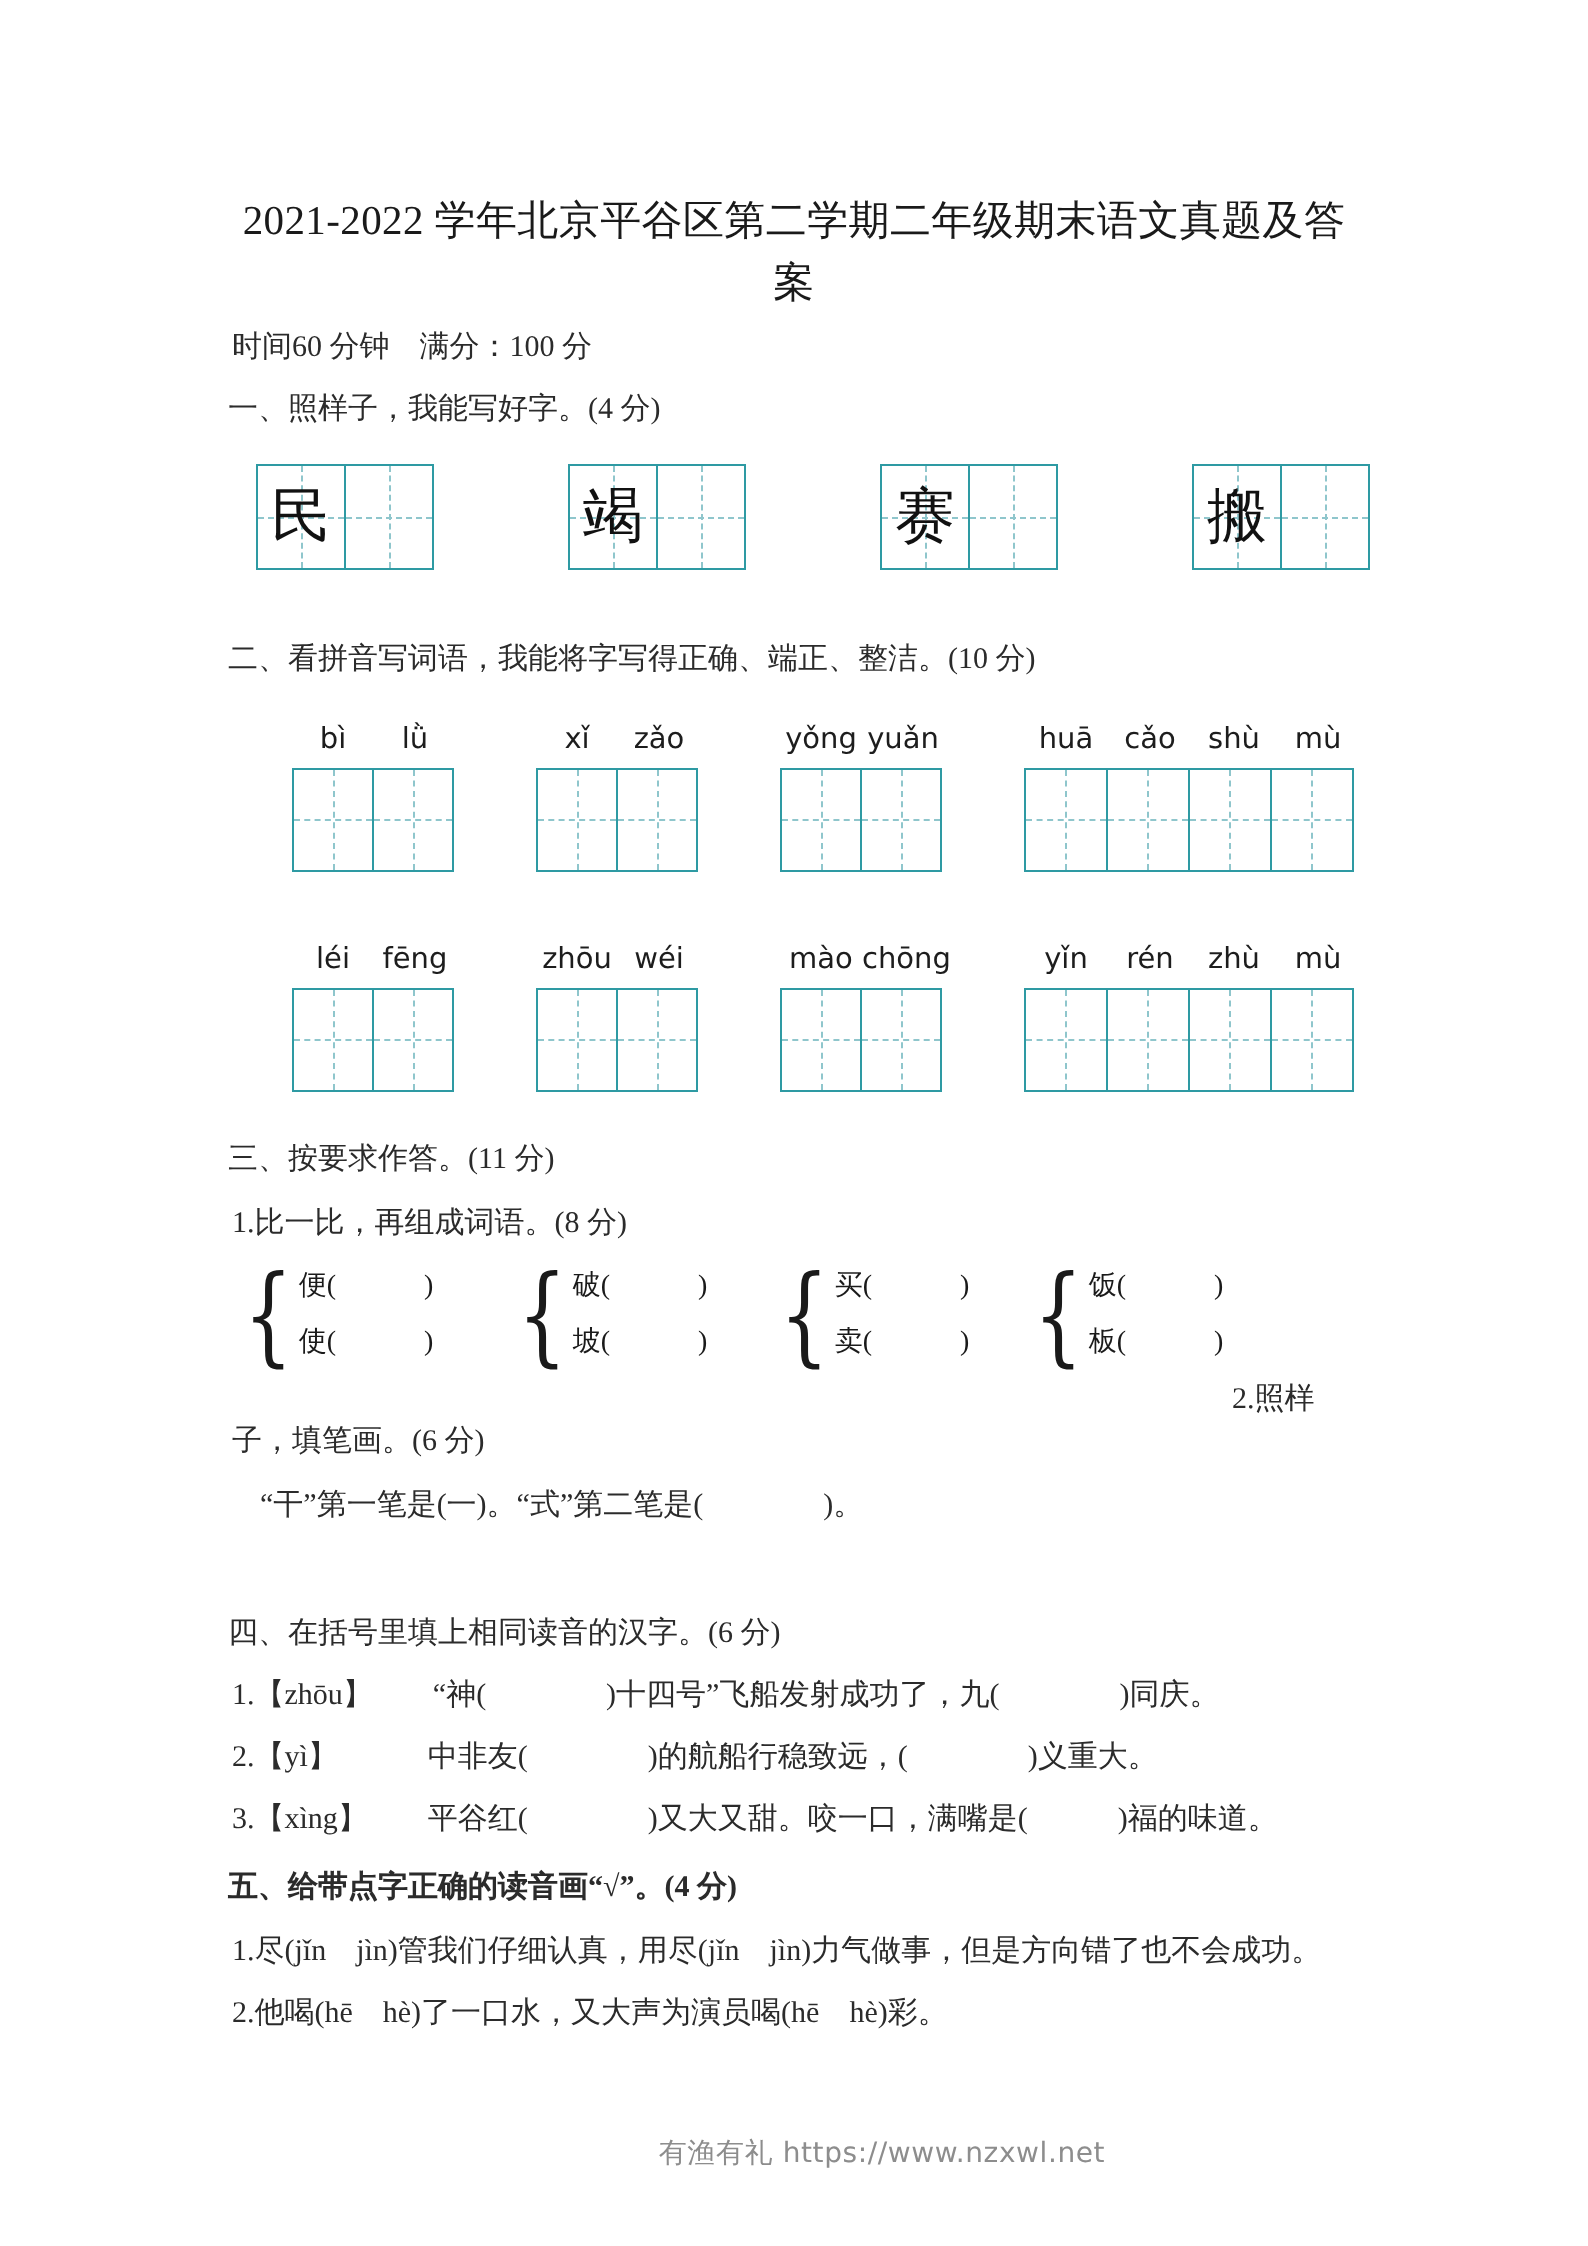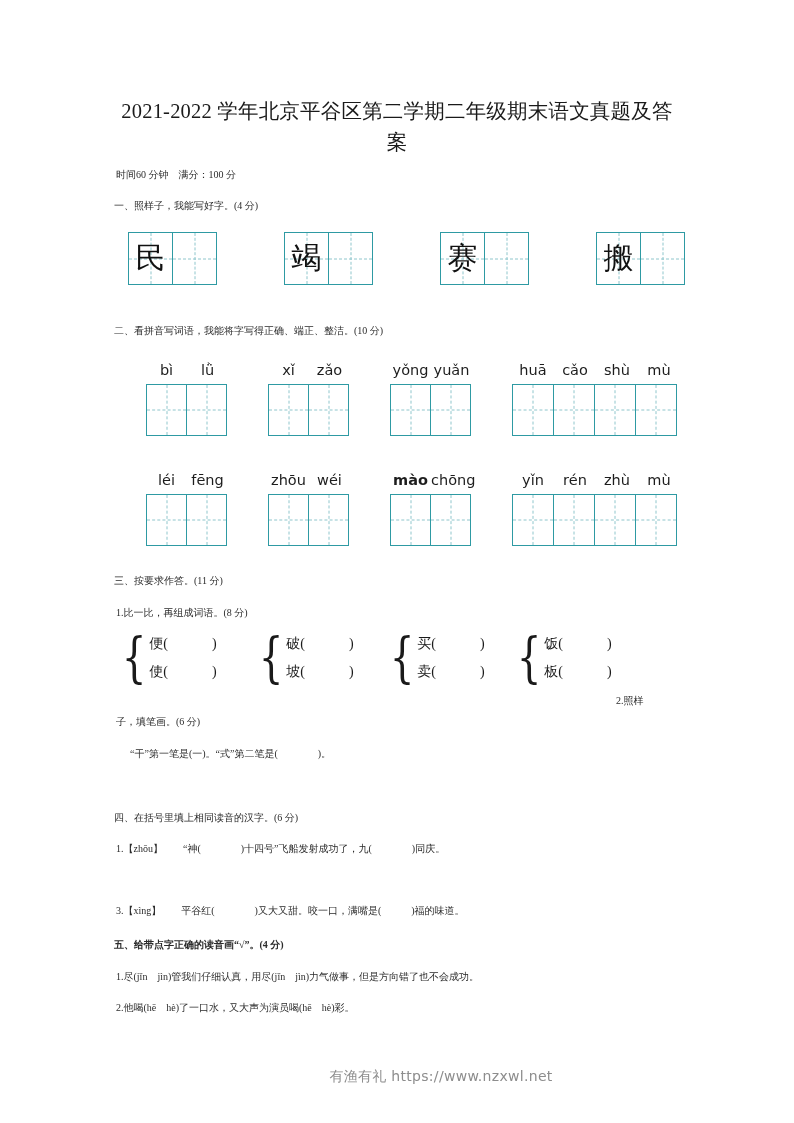--- a/index.html
+++ b/index.html
@@ -31,21 +31,21 @@
     text-align: center;
     font-size: 20.5px;
     line-height: 31px;
     letter-spacing: 0.2px;
     color: #1a1a1a;
   }
 
   
   .line {
     position: absolute;
-    font-size: 10px;
+    font-size: 15px;
     line-height: 17px;
     white-space: nowrap;
     color: #2b2b2b;
   }
   .meta-line { left: 116px; top: 166px; }
   .sec-head  { left: 114px; }
   .body-line { left: 116px; }
   .indent-line { left: 130px; }
 
   
@@ -238,21 +238,21 @@
 
   <div class="pinyin-row" style="left:146px; top:472px;">
     <div class="pinyin" style="width:41px;">léi</div>
     <div class="pinyin" style="width:41px;">fēng</div>
   </div>
   <div class="pinyin-row" style="left:268px; top:472px;">
     <div class="pinyin" style="width:41px;">zhōu</div>
     <div class="pinyin" style="width:41px;">wéi</div>
   </div>
   <div class="pinyin-row" style="left:390px; top:472px;">
-    <div class="pinyin" style="width:41px;font-weight:bold;">mào</div>
+    <div class="pinyin" style="width:41px;">mào</div>
     <div class="pinyin" style="width:41px;">chōng</div>
   </div>
   <div class="pinyin-row" style="left:512px; top:472px;">
     <div class="pinyin" style="width:42px;">yǐn</div>
     <div class="pinyin" style="width:42px;">rén</div>
     <div class="pinyin" style="width:42px;">zhù</div>
     <div class="pinyin" style="width:42px;">mù</div>
   </div>
 
   <div class="tgrid" style="left:146px; top:494px;">
@@ -306,20 +306,21 @@
     </span>
   </div>
 
   <div class="line" style="left:616px; top:692px;">2.照样</div>
   <div class="line body-line" style="top:713px;">子，填笔画。(6 分)</div>
 
   <div class="line indent-line" style="top:745px;">“干”第一笔是(一)。“式”第二笔是(　　　　)。</div>
 
   <div class="line sec-head" style="top:809px;">四、在括号里填上相同读音的汉字。(6 分)</div>
   <div class="line body-line" style="top:840px;">1.【zhōu】　　“神(　　　　)十四号”飞船发射成功了，九(　　　　)同庆。</div>
+  <div class="line body-line" style="top:871px;">2.【yì】　　　中非友(　　　　)的航船行稳致远，(　　　　)义重大。</div>
   <div class="line body-line" style="top:902px;">3.【xìng】　　平谷红(　　　　)又大又甜。咬一口，满嘴是(　　　)福的味道。</div>
 
   <div class="line sec-head" style="top:936px;font-weight:bold;">五、给带点字正确的读音画“√”。(4 分)</div>
   <div class="line body-line" style="top:968px;">1.尽(jǐn　jìn)管我们仔细认真，用尽(jǐn　jìn)力气做事，但是方向错了也不会成功。</div>
   <div class="line body-line" style="top:999px;">2.他喝(hē　hè)了一口水，又大声为演员喝(hē　hè)彩。</div>
 
   <div class="footer">有渔有礼 https://www.nzxwl.net</div>
 
 </div>
 

